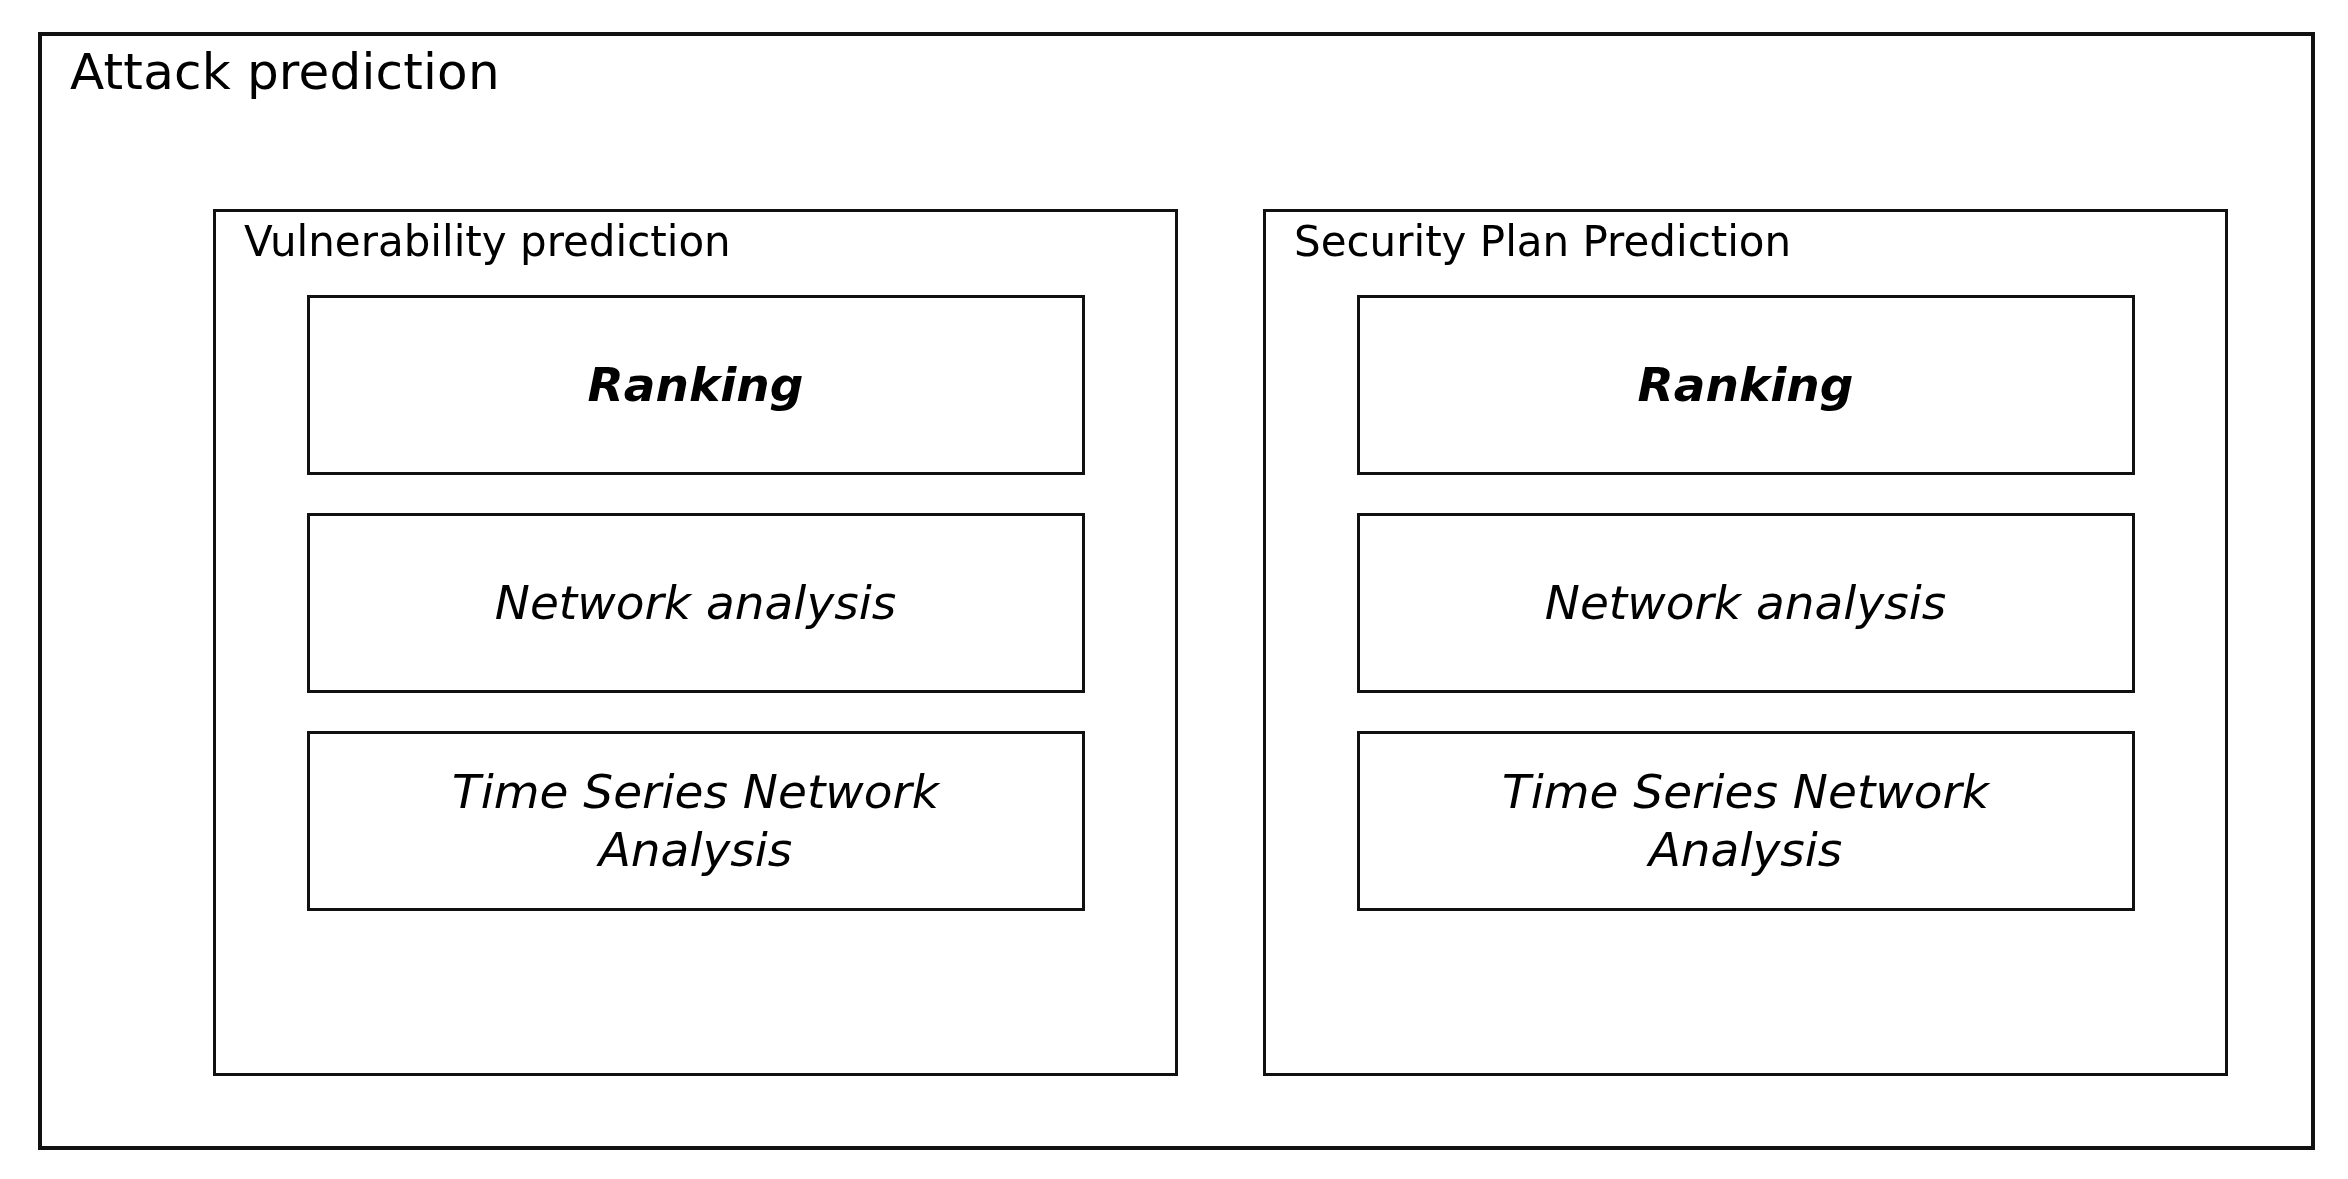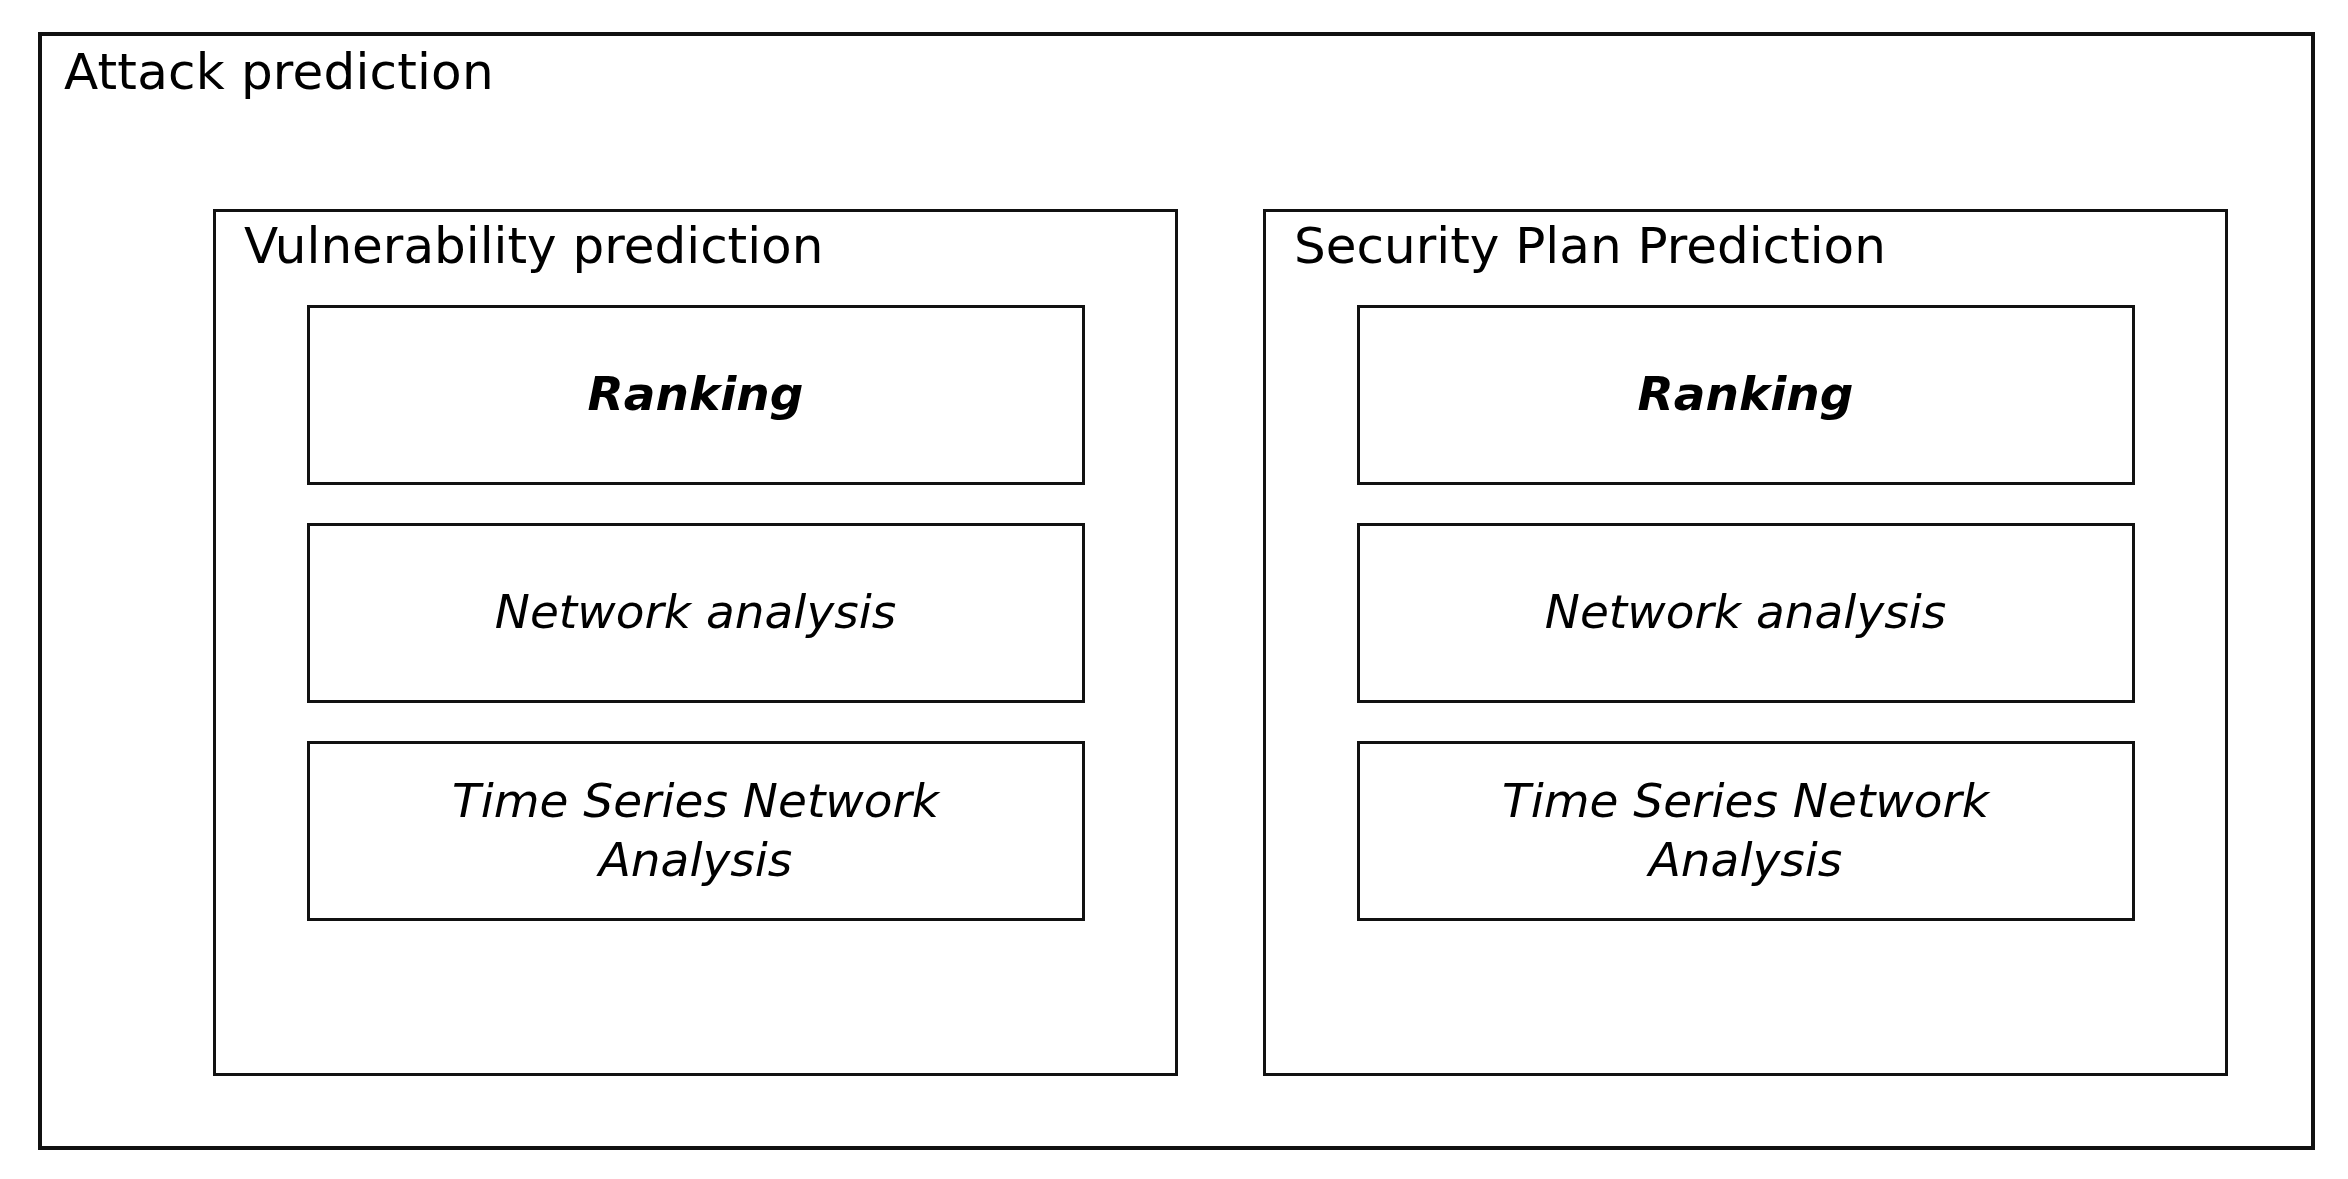--- a/index.html
+++ b/index.html
@@ -29,21 +29,21 @@
     top: 32px;
     width: 2277px;
     height: 1118px;
     box-sizing: border-box;
     border: 4px solid #111111;
     background: #ffffff;
   }
 
   .outer-title {
     position: absolute;
-    left: 22px;
+    left: 28px;
     top: 8px;
     font-size: 50px;
     line-height: 1.15;
     font-weight: 400;
     letter-spacing: 0.2px;
     white-space: nowrap;
   }
 
   
   .panels-row {
@@ -66,21 +66,21 @@
     background: #ffffff;
     position: relative;
     display: flex;
     flex-direction: column;
     align-items: center;
   }
 
   .panel-title {
     align-self: flex-start;
     margin: 6px 0 0 28px;
-    font-size: 50px;
+    font-size: 42px;
     line-height: 1.15;
     font-weight: 400;
     white-space: nowrap;
   }
 
   .panel-items {
     margin-top: 29px;
     width: 778px;    
     display: flex;
     flex-direction: column;

